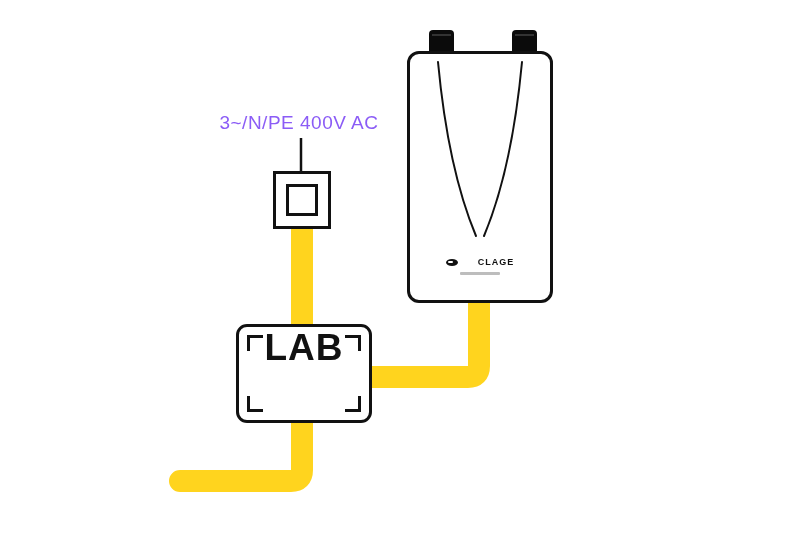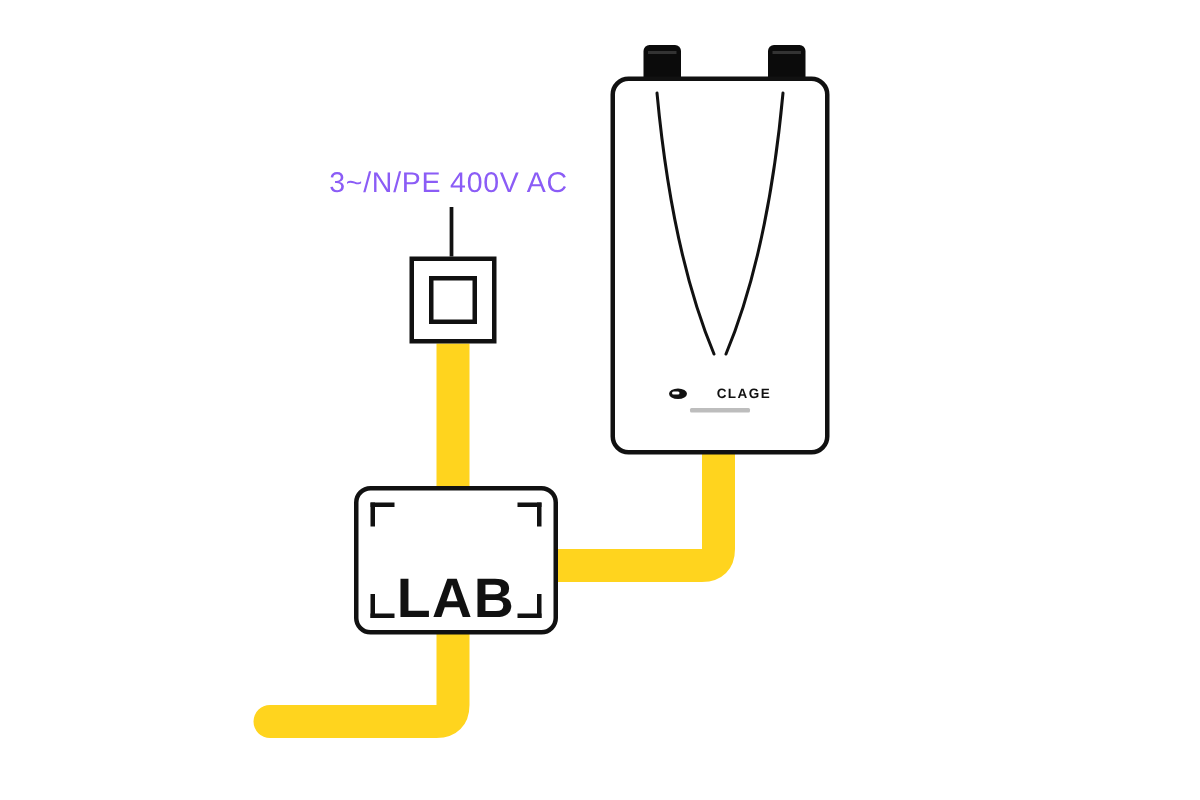--- a/index.html
+++ b/index.html
@@ -23,21 +23,21 @@
     display:flex;align-items:center;justify-content:center;box-sizing:border-box;
   }
   .socket-inner{
     width:32px;height:32px;border:3px solid #111;background:#fff;box-sizing:border-box;
   }
 
   
   .lab-box{
     left:236px;top:324px;width:136px;height:99px;
     border:3px solid #111;border-radius:11px;background:#fff;box-sizing:border-box;
-    display:flex;align-items:flex-end;justify-content:center;
+    display:flex;align-items:flex-start;justify-content:center;
   }
   .lab-label{font-size:37px;font-weight:bold;letter-spacing:1px;color:#111;}
   .corner{position:absolute;width:13px;height:13px;}
   .corner.tl{left:8px;top:8px;border-left:3px solid #111;border-top:3px solid #111;}
   .corner.tr{right:8px;top:8px;border-right:3px solid #111;border-top:3px solid #111;}
   .corner.bl{left:8px;bottom:8px;border-left:3px solid #111;border-bottom:3px solid #111;}
   .corner.br{right:8px;bottom:8px;border-right:3px solid #111;border-bottom:3px solid #111;}
 
   
   .heater{

